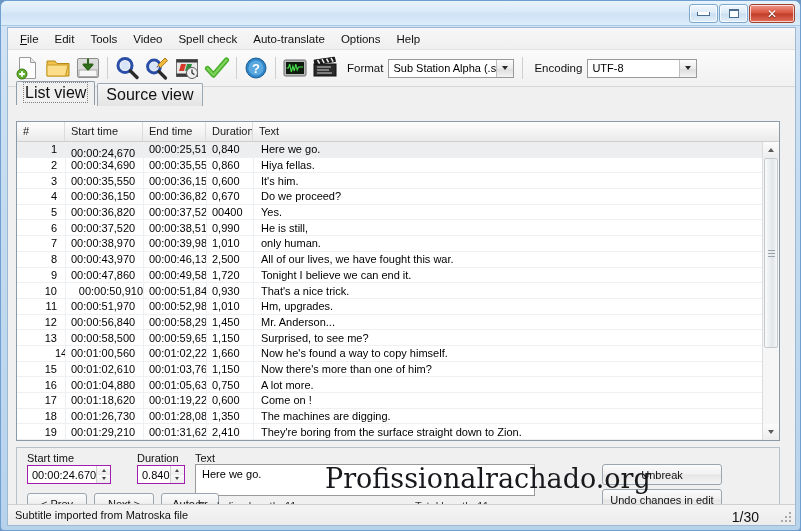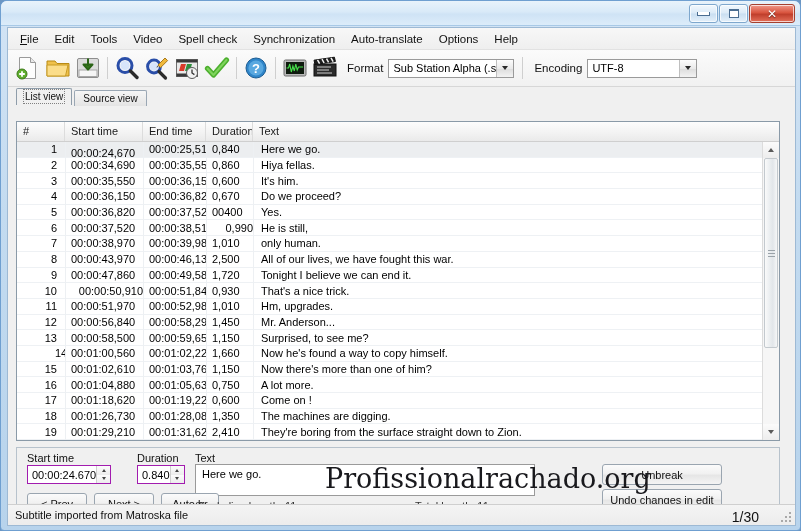--- a/index.html
+++ b/index.html
@@ -74,21 +74,21 @@
   .combo .carrow{
     width:16px;height:17px;margin:0 0 0 0;
     background:linear-gradient(180deg,#fdfdfd 0%,#eaeaea 50%,#dcdcdc 51%,#f3f3f3 100%);
     border-left:1px solid #bfbfbf;
     display:flex;align-items:center;justify-content:center;
   }
   .tri-d{width:0;height:0;border-left:3.5px solid transparent;border-right:3.5px solid transparent;border-top:4px solid #2a2a2a;}
   
   #tabstrip{height:18px;display:flex;align-items:flex-end;padding-left:8px;background:#f0f0f0;}
   .tab{
-    font-size:10px;padding:2px 8px 2px 8px;border:1px solid #9aa7b4;border-bottom:none;
+    font-size:16px;padding:2px 8px 2px 8px;border:1px solid #9aa7b4;border-bottom:none;
     background:linear-gradient(180deg,#f6f6f6 0%,#e4e4e4 100%);
     margin-right:2px;color:#111;border-radius:2px 2px 0 0;position:relative;top:1px;
   }
   .tab.active{
     background:#f0f0f0;border-color:#8f9daa;top:0;padding-bottom:3px;
   }
   .tab.active .tlab{outline:1px dotted #808080;outline-offset:1px;}
   
   #gridwrap{
     position:absolute;left:8px;top:93px;width:764px;height:320px;
@@ -206,21 +206,20 @@
   </div>
 
   <div id="client">
 
     <div id="menubar">
       <div class="menu-item"><span class="u">F</span><span>ile</span></div>
       <div class="menu-item">Edit</div>
       <div class="menu-item">Tools</div>
       <div class="menu-item">Video</div>
       <div class="menu-item">Spell check</div>
-      <div class="menu-item">Synchronization</div>
       <div class="menu-item">Auto-translate</div>
       <div class="menu-item">Options</div>
       <div class="menu-item">Help</div>
     </div>
 
     <div id="toolbar">
 
       <div class="tb-btn">
         <span class="ico">
           <svg width="26" height="26" viewBox="0 0 26 26">
@@ -407,21 +406,21 @@
               <div class="cell c-num" style="width: 48px;">5</div>
               <div class="cell c-st" style="width: 78px;">00:00:36,820</div>
               <div class="cell c-et" style="width: 63px;">00:00:37,520</div>
               <div class="cell c-du" style="width: 47px;">00400</div>
               <div class="cell c-tx" style="flex: 1 1 0%;">Yes.</div>
             </div>
             <div class="row">
               <div class="cell c-num" style="width: 48px;">6</div>
               <div class="cell c-st" style="width: 78px;">00:00:37,520</div>
               <div class="cell c-et" style="width: 63px;">00:00:38,510</div>
-              <div class="cell c-du" style="width: 47px; text-align: right;">0,990</div>
+              <div class="cell c-du" style="width: 47px;">0,990</div>
               <div class="cell c-tx" style="flex: 1 1 0%;">He is still,</div>
             </div>
             <div class="row">
               <div class="cell c-num" style="width: 48px;">7</div>
               <div class="cell c-st" style="width: 78px;">00:00:38,970</div>
               <div class="cell c-et" style="width: 63px;">00:00:39,980</div>
               <div class="cell c-du" style="width: 47px;">1,010</div>
               <div class="cell c-tx" style="flex: 1 1 0%;">only human.</div>
             </div>
             <div class="row">

